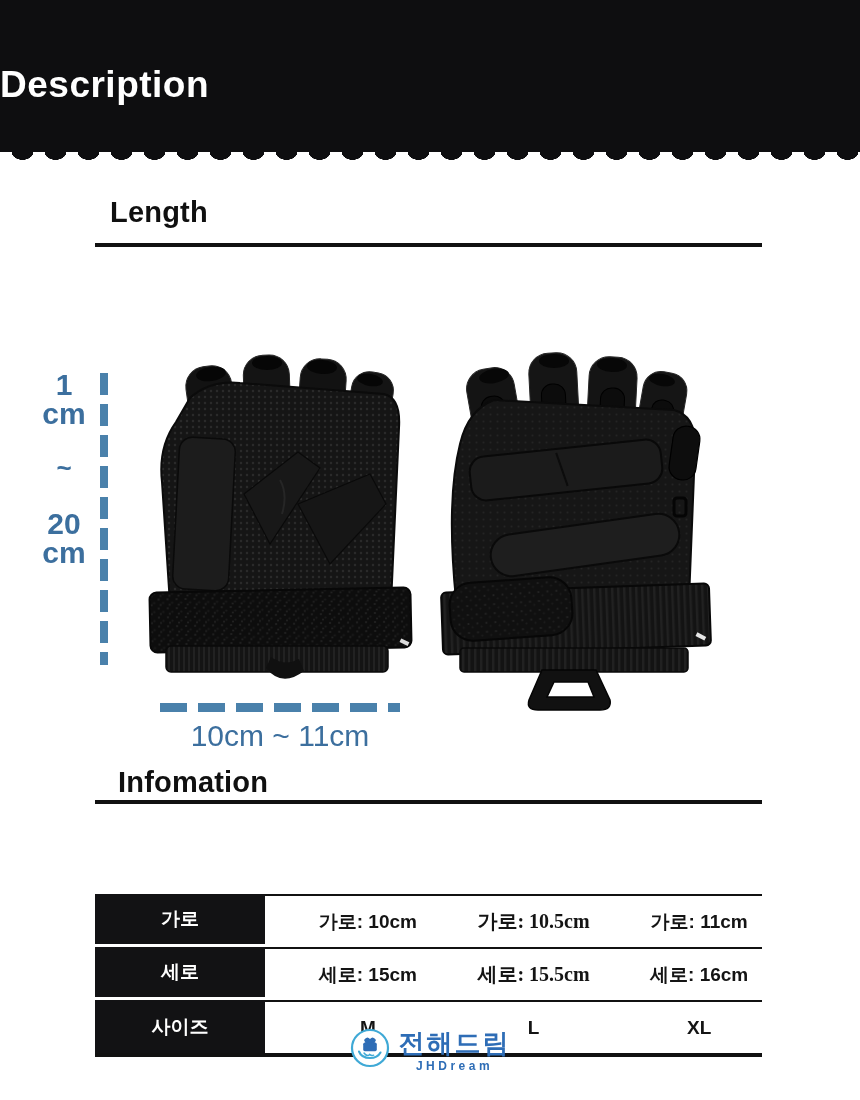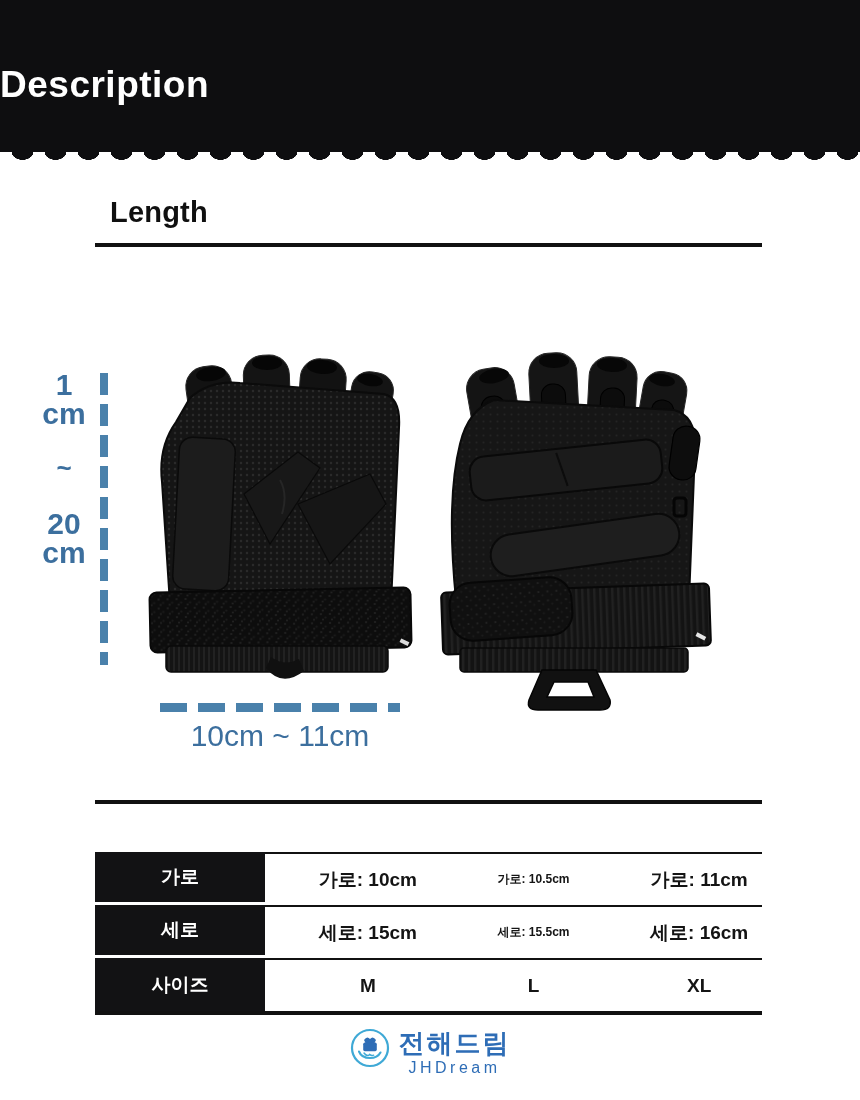--- a/index.html
+++ b/index.html
@@ -43,47 +43,47 @@
   .h-label{
     position:absolute;left:140px;top:719px;width:280px;text-align:center;
     color:#3c6f9e;font-weight:400;font-size:30px;
   }
   
   .glove{position:absolute;}
   .glove.left{left:148px;top:352px;}
   .glove.right{left:438px;top:348px;}
   
   .spec-table{
-    position:absolute;left:95px;top:852px;width:667px;
+    position:absolute;left:95px;top:894px;width:667px;
     display:grid;grid-template-columns:170px 1fr 1fr 1fr;
     grid-auto-rows:53px;border-bottom:4px solid #111111;box-sizing:border-box;
   }
   .spec-table .th{
     background:#121214;color:#ffffff;font-size:19px;font-weight:800;
     display:flex;align-items:center;justify-content:center;box-sizing:border-box;
   }
   .spec-table .row-a .th,.spec-table .row-b .th{border-bottom:3px solid #ffffff;}
   .spec-table .td{
     color:#141414;font-size:19px;font-weight:600;
     display:flex;align-items:center;justify-content:center;
     border-top:2px solid #111111;box-sizing:border-box;background:#ffffff;padding-left:40px;
   }
-  .spec-table .td.mid{font-size:12px;}
+  .spec-table .td.mid{font-size:20px;font-family:Liberation Serif, serif;}
   .spec-table .td.size{font-weight:800;}
   .spec-table{grid-template-areas:none;}
   .spec-table .cellgroup{display:contents;}
   
   .brand{
     position:absolute;left:0;top:1028px;width:860px;
     display:flex;align-items:flex-start;justify-content:center;gap:9px;
   }
   .brand-icon{flex:0 0 auto;}
   .brand-text{display:flex;flex-direction:column;align-items:center;}
   .brand-ko{color:#2e6db6;font-size:26px;font-weight:800;letter-spacing:2px;line-height:30px;}
-  .brand-en{color:#2e6db6;font-size:16px;font-weight:400;letter-spacing:3.5px;margin-top:1px;}
+  .brand-en{color:#2e6db6;font-size:12px;font-weight:700;letter-spacing:3.5px;margin-top:1px;}
 </style>
 </head>
 <body>
 
 <div class="page">
 
   <div class="banner">
     <div class="banner-title">Description</div>
   </div>
   <div class="banner-edge"></div>
@@ -189,20 +189,21 @@
     <rect x="12" y="232" width="122" height="58" rx="22" fill="url(#fuzz2)" stroke="#070707" stroke-width="2" transform="rotate(-4 73 261)"></rect>
     <rect x="22" y="300" width="228" height="24" rx="4" fill="url(#rib2)" stroke="#0a0a0a" stroke-width="1.5"></rect>
     <rect x="258" y="286" width="10" height="4" fill="#e6e6e6" transform="rotate(28 262 288)"></rect>
 
     <path fill-rule="evenodd" d="M104,322 L158,322 L172,352 Q174,362 162,362 L100,362 Q88,362 91,352 Z  M116,334 L150,334 L156,349 L109,349 Z" fill="#111111" stroke="#050505" stroke-width="1.5"></path>
   </svg>
 
   <div class="h-dash"></div>
   <div class="h-label">10cm ~ 11cm</div>
 
+  <div class="sec-title info">Infomation</div>
   <div class="rule info"></div>
 
   <div class="spec-table">
     <div class="cellgroup row-a">
       <div class="th">가로</div>
       <div class="td">가로: 10cm</div>
       <div class="td mid">가로: 10.5cm</div>
       <div class="td">가로: 11cm</div>
     </div>
     <div class="cellgroup row-b">

